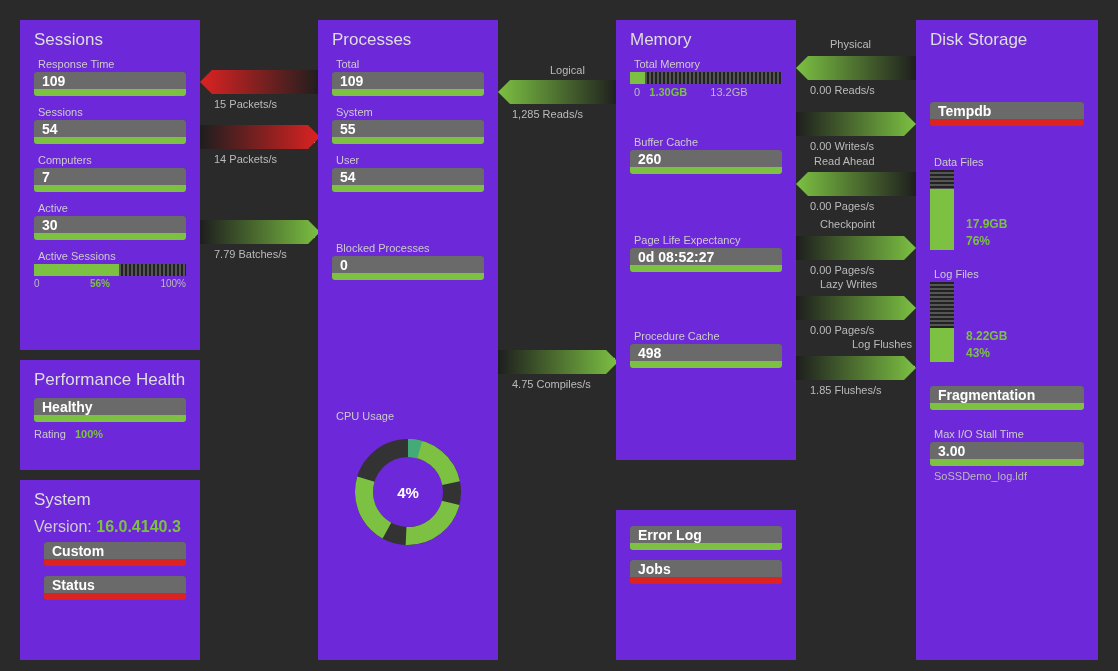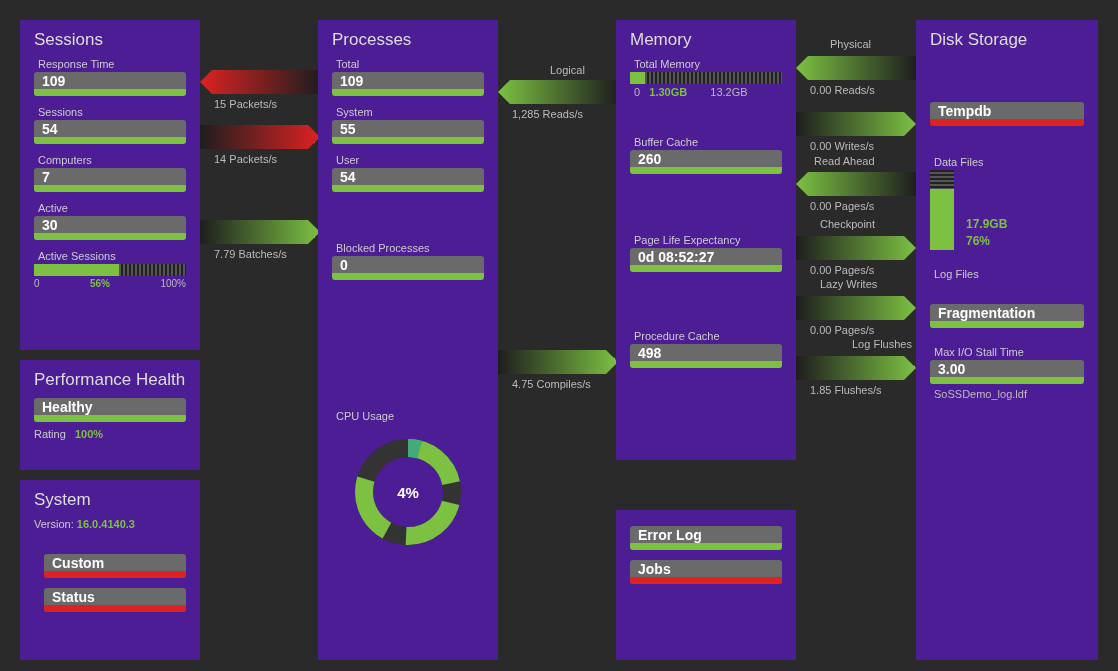--- a/index.html
+++ b/index.html
@@ -7,21 +7,21 @@
     background: #2a2a2a;
     font-family: "Segoe UI", Arial, sans-serif;
     color: #ddd;
     font-size: 12px;
     width: 1118px;
     height: 671px;
     overflow: hidden;
     position: relative;
   }
   .panel {
-    background: #4c1d95;
+    background: #6d28d9;
     position: absolute;
     padding: 10px 14px 14px 14px;
   }
   .panel-title {
     color: #ddd;
     font-size: 17px;
     font-weight: 400;
     margin-bottom: 8px;
   }
   .metric { margin-bottom: 10px; }
@@ -85,21 +85,21 @@
   }
   .hatch-labels {
     display: flex;
     justify-content: space-between;
     font-size: 10px;
     color: #bbb;
   }
   .hatch-labels .mid { color: #7cc142; font-weight: 600; }
   .green-text { color: #7cc142; font-weight: 600; }
   .rating-row { font-size: 11px; color: #ccc; margin-top: 6px; }
-  .version-row { font-size: 11px; color: #ccc; margin-bottom: 24px; }
+  .version-row { font-size: 16px; color: #ccc; margin-bottom: 6px; }
   .arrow {
     position: absolute;
     height: 24px;
   }
   .arrow-label {
     position: absolute;
     font-size: 11px;
     color: #bbb;
     white-space: nowrap;
   }
@@ -487,20 +487,29 @@
         </div>
       <div>
         <div class="vbar-text">17.9GB</div>
         <div class="vbar-text">76%</div>
       </div>
     </div>
   </div>
 
   <div class="disk-block">
     <div class="metric-label">Log Files</div>
+    <div class="vbar-row">
+      <div class="vbar-col">
+          <div class="vbar-fill" style="height:43%"></div>
+        </div>
+      <div>
+        <div class="vbar-text">8.22GB</div>
+        <div class="vbar-text">43%</div>
+      </div>
+    </div>
   </div>
 
   <div style="height:6px"></div>
   <div class="bar">
     <div class="bar-top"></div><div class="bar-fill fill-green" style="width:100%"></div>
     <span class="bar-text">Fragmentation</span>
   </div>
 
   <div style="height:18px"></div>
   <div class="metric">

